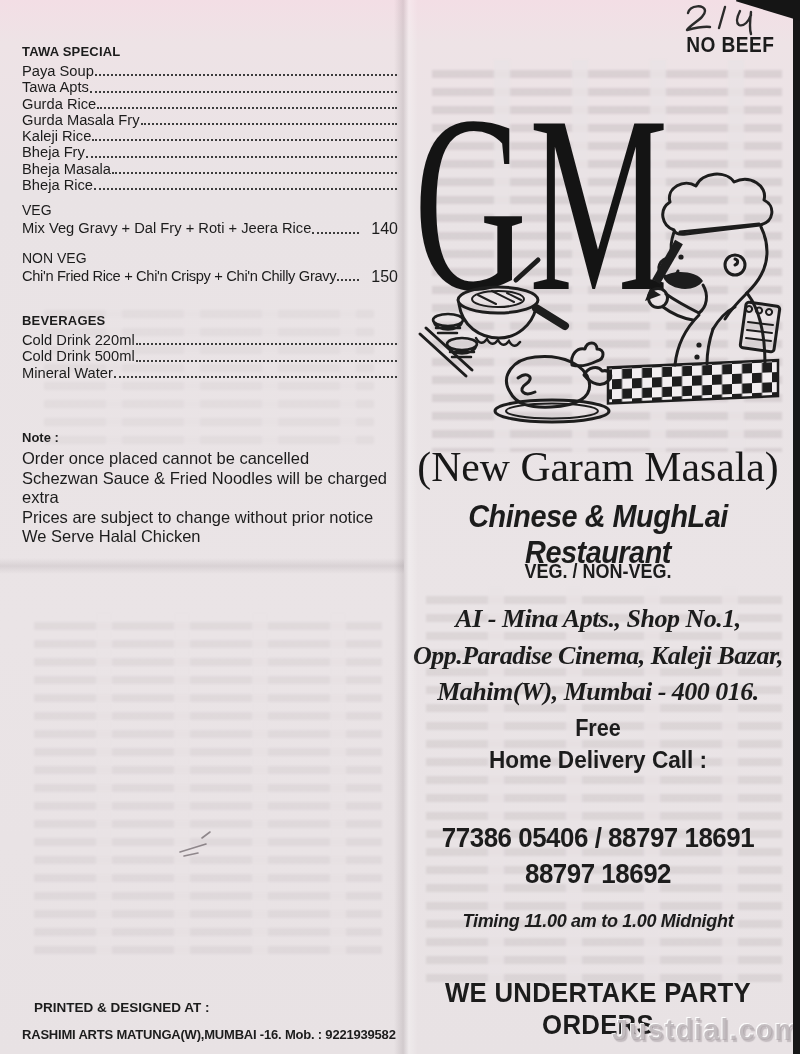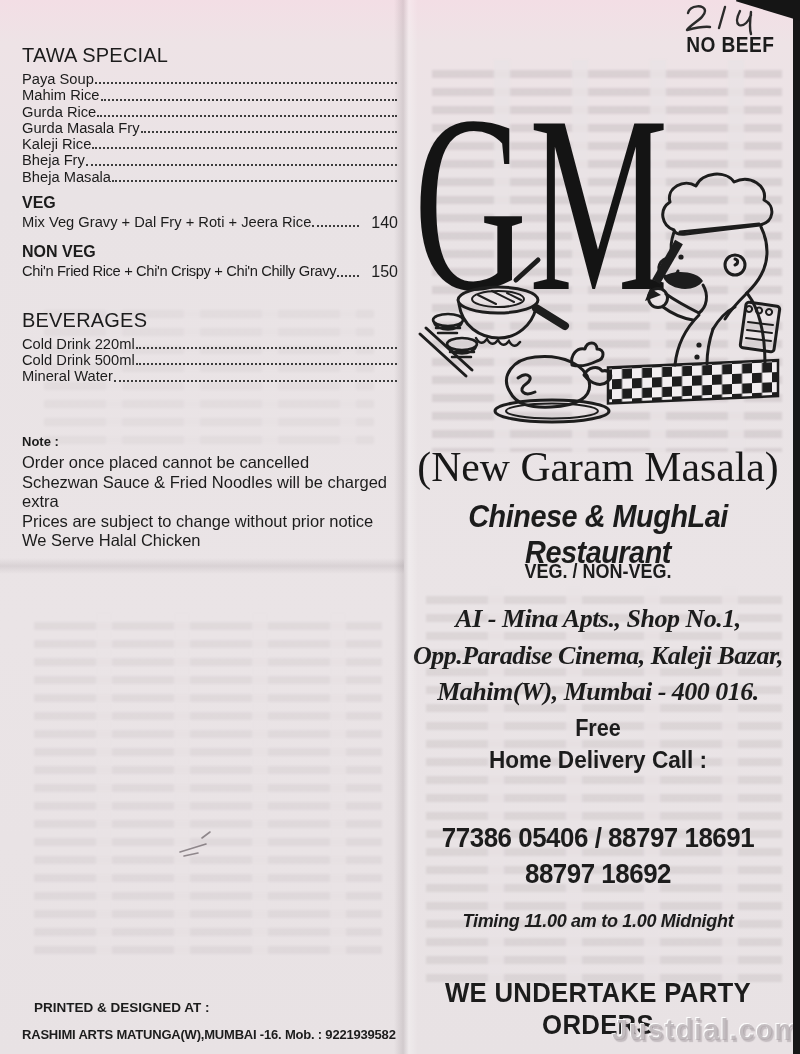--- a/index.html
+++ b/index.html
@@ -28,28 +28,28 @@
   .crease-h {
     position:absolute; z-index:3; left:0; top:558px; width:404px; height:16px; pointer-events:none;
     background:linear-gradient(180deg, transparent, rgba(92,80,86,0.12) 50%, transparent);
   }
   .edge-right { position:absolute; z-index:5; right:0; top:0; width:7px; height:1054px; background:#171717; }
   .corner-wedge { position:absolute; z-index:5; top:-12px; right:-8px; width:70px; height:24px; background:#151515; transform:rotate(17deg); }
   .pen-scratch { position:absolute; z-index:2; left:172px; top:826px; width:70px; height:40px; }
 
   
   .left-col { position:absolute; z-index:2; left:22px; top:44px; width:376px; }
-  .sec-title { margin:0 0 4px 0; font-size:20px; font-weight:normal; letter-spacing:.2px; }
+  .sec-title { margin:0 0 4px 0; font-size:13px; font-weight:bold; letter-spacing:.2px; }
   .mrow { display:flex; height:16.3px; font-size:14.7px; }
   .mi { white-space:nowrap; }
   .tight { letter-spacing:-0.35px; }
   .dots { flex:1; border-bottom:2.2px dotted #3c3c3c; margin:0 1px 3px 1px; min-width:10px; }
   .price { width:38px; text-align:right; font-size:16px; }
   .combo { margin-top:9px; }
-  .sub-label { font-weight:bold; font-size:16px; margin:3px 0 2px 0; }
+  .sub-label { font-weight:normal; font-size:14px; margin:3px 0 2px 0; }
   .sub-gap { margin-top:13px; }
   .bev { margin-top:29px; }
   .note { margin-top:47px; font-size:16.5px; line-height:19.5px; }
   .note-title { font-weight:bold; font-size:13px; margin:0 0 2px 0; }
   .printer { position:absolute; z-index:2; left:22px; top:988px; }
   .printer-l1 { font-size:13.5px; font-weight:bold; margin:12px; }
   .printer-l2 { font-size:13px; font-weight:bold; margin:1px 0 0 0; letter-spacing:-0.2px; }
 
   
   .rc { position:absolute; z-index:2; left:404px; width:388px; text-align:center; }
@@ -185,41 +185,45 @@
 
   <div class="left-col">
 
     <section>
       <h3 class="sec-title">TAWA SPECIAL</h3>
       <div class="mrow">
           <span class="mi">Paya Soup</span>
           <span class="dots"></span>
         </div>
       <div class="mrow">
-          <span class="mi">Mahim Rice</span>
+          <span class="mi">Tawa Apts</span>
           <span class="dots"></span>
         </div>
       <div class="mrow">
           <span class="mi">Gurda Rice</span>
           <span class="dots"></span>
         </div>
       <div class="mrow">
           <span class="mi">Gurda Masala Fry</span>
           <span class="dots"></span>
         </div>
       <div class="mrow">
           <span class="mi">Kaleji Rice</span>
           <span class="dots"></span>
         </div>
       <div class="mrow">
           <span class="mi">Bheja Fry</span>
           <span class="dots"></span>
         </div>
       <div class="mrow">
           <span class="mi">Bheja Masala</span>
+          <span class="dots"></span>
+        </div>
+      <div class="mrow">
+          <span class="mi">Bheja Rice</span>
           <span class="dots"></span>
         </div>
     </section>
 
     <section class="combo">
       <div class="sub-label">VEG</div>
       <div class="mrow">
           <span class="mi">Mix Veg Gravy + Dal Fry + Roti + Jeera Rice</span>
           <span class="dots"></span>
           <span class="price">140</span>

